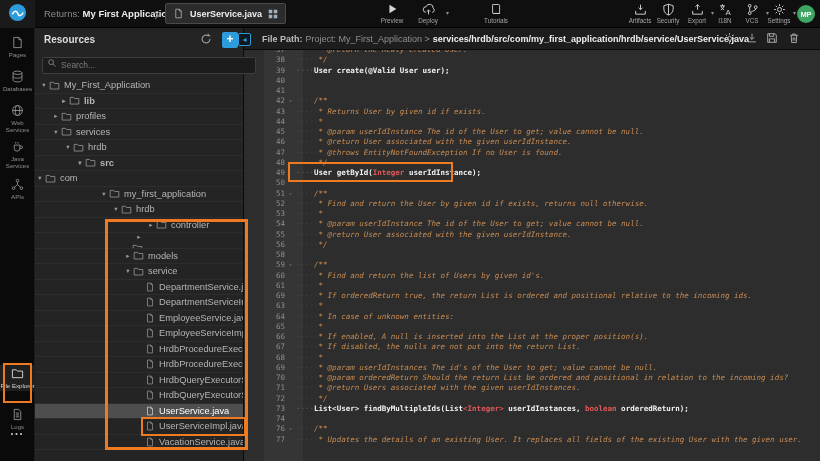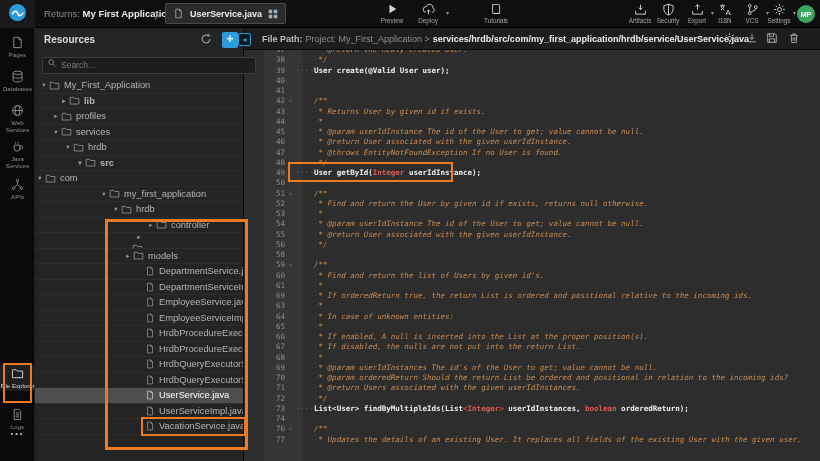--- a/index.html
+++ b/index.html
@@ -405,20 +405,29 @@
         </div>
         <div class="trow" style="padding-left: 88px;">
           <div class="tarrow">▸</div>
           <div class="tico">
             <svg viewBox="0 0 14 14" width="11" height="11" fill="none" stroke="currentColor" stroke-width="1">
               <path d="M1.5 3h4.2l1.2 1.4h5.6v7.1H1.5z"></path>
             </svg>
           </div>
           <div>models</div>
         </div>
+        <div class="trow" style="padding-left: 88px;">
+          <div class="tarrow">▾</div>
+          <div class="tico">
+            <svg viewBox="0 0 14 14" width="11" height="11" fill="none" stroke="currentColor" stroke-width="1">
+              <path d="M1.5 3h4.2l1.2 1.4h5.6v7.1H1.5z"></path>
+            </svg>
+          </div>
+          <div>service</div>
+        </div>
         <div class="trow" style="padding-left: 100px;">
           <div class="tarrow"></div>
           <div class="tico">
             <svg viewBox="0 0 14 14" width="10" height="10" fill="none" stroke="currentColor" stroke-width="1">
               <path d="M3.5 1.5h4.6l2.4 2.2v8.8h-7z"></path>
               <path d="M8.1 1.5v2.2h2.4"></path>
             </svg>
           </div>
           <div>DepartmentService.java</div>
         </div>

